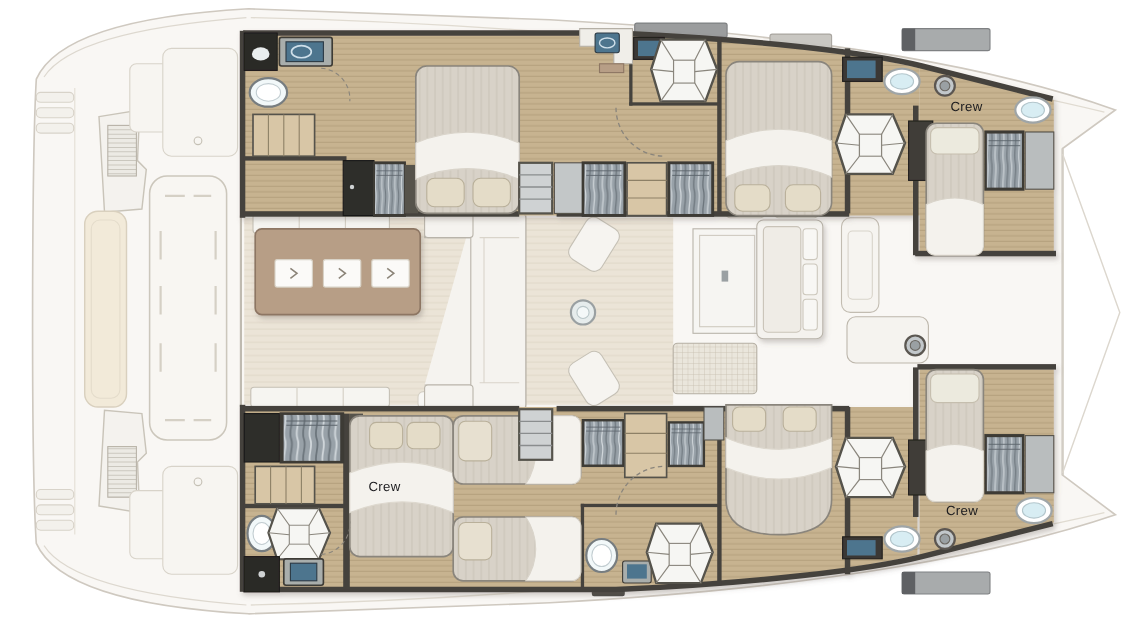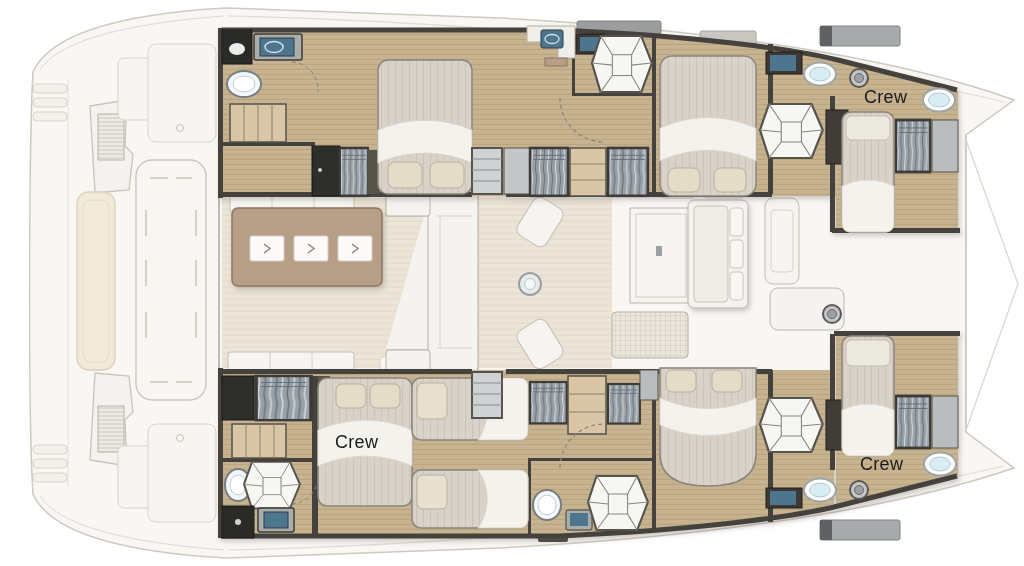--- a/index.html
+++ b/index.html
@@ -1,19 +1,19 @@
 <!DOCTYPE html>
 <html><head>
 <meta charset="utf-8">
 <style>
   html,body{margin:0;padding:0;background:#ffffff;}
   .stage{position:relative;width:1024px;height:566px;background:#ffffff;overflow:hidden;
          font-family:"Liberation Sans", sans-serif;}
   .stage svg{position:absolute;left:0;top:0;}
-  .crew-label{position:absolute;font-size:18px;line-height:19px;color:#1b1b1e;
+  .crew-label{position:absolute;font-size:12px;line-height:19px;color:#1b1b1e;
               font-family:"Liberation Sans", sans-serif;letter-spacing:.3px;}
   .lbl-port-bow{left:864px;top:88px;}
   .lbl-stbd-aft{left:335px;top:433px;}
   .lbl-stbd-bow{left:860px;top:455px;}
 </style>
 </head>
 <body>
 
 <div class="stage">
 <svg width="1024" height="566" viewBox="0 0 1024 566">

